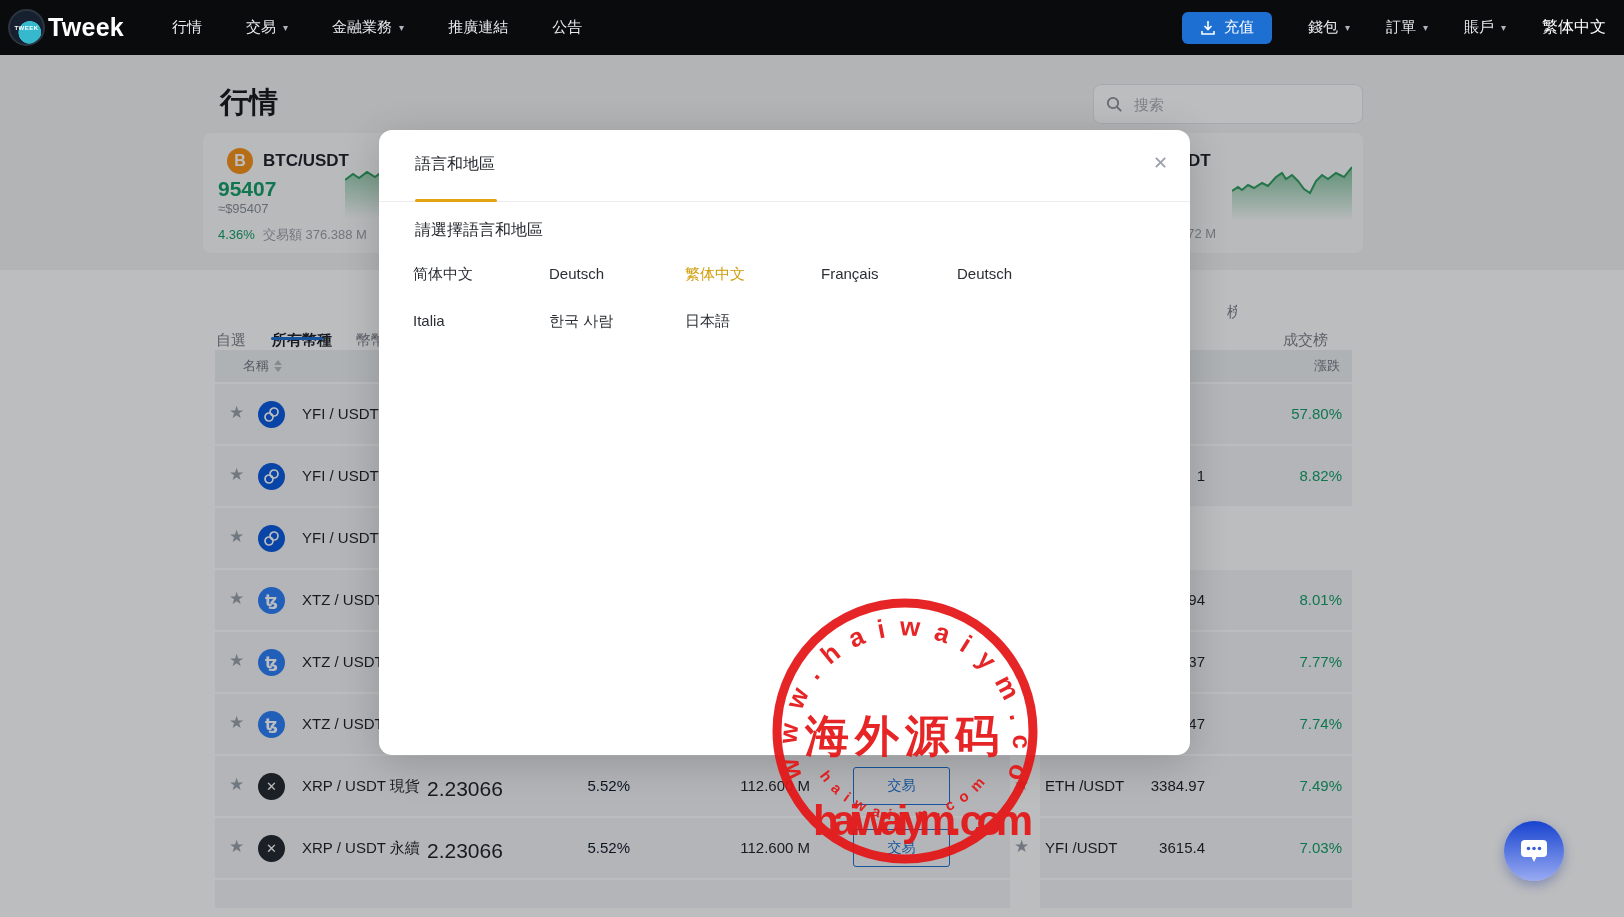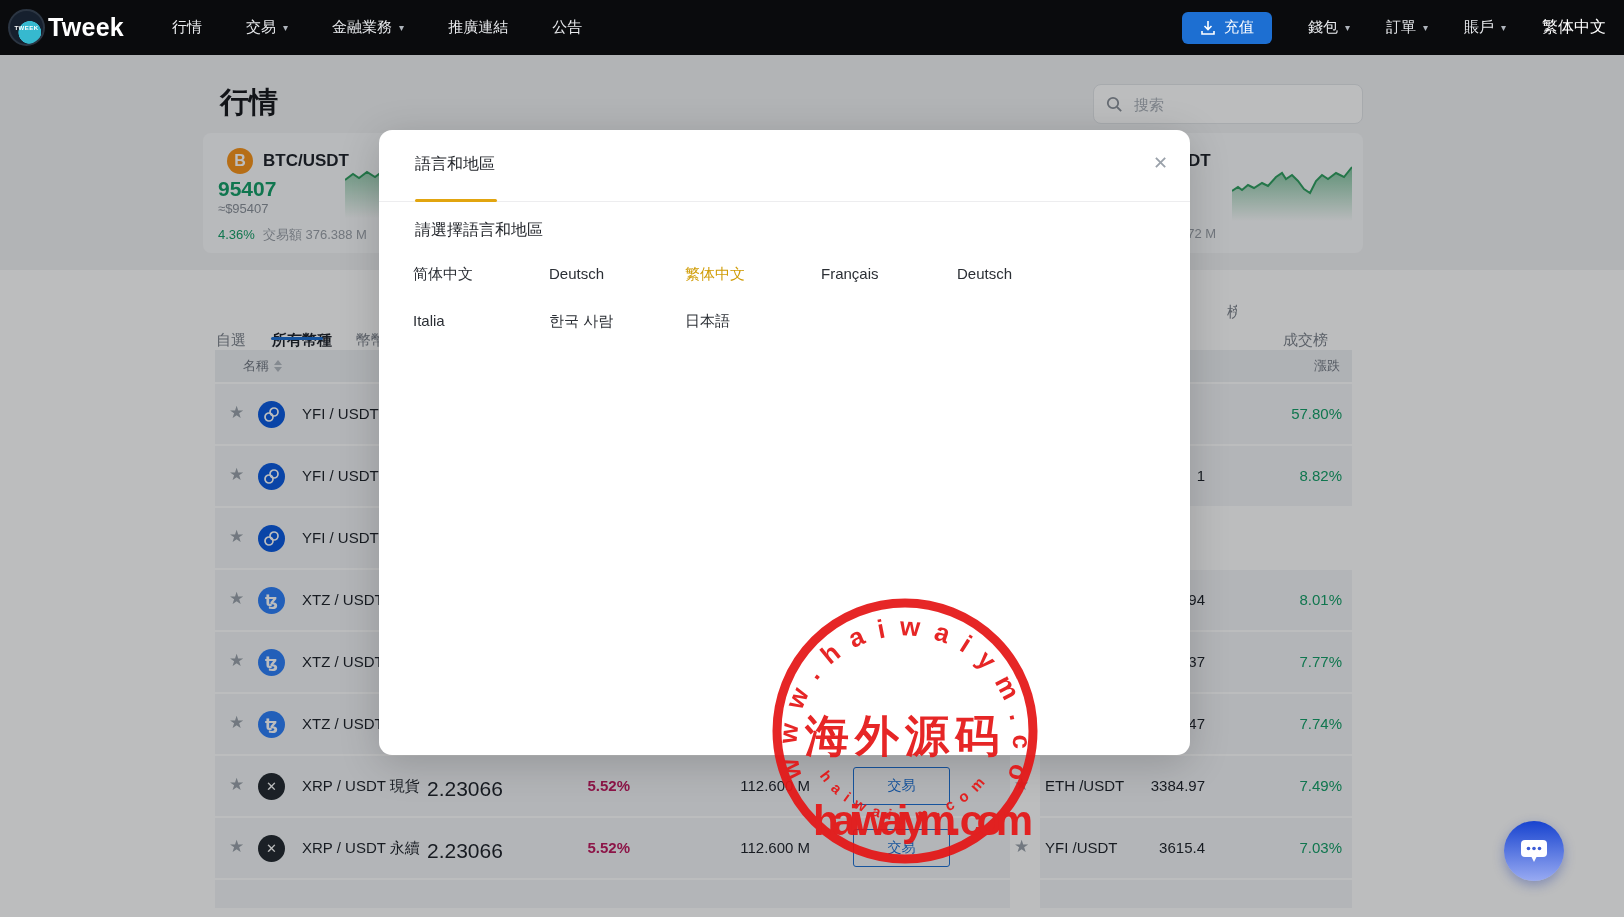--- a/index.html
+++ b/index.html
@@ -56,21 +56,21 @@
   
   .lrow{position:absolute;left:215px;width:795px;height:60px;background:#f3f5f7;}
   .rrow{position:absolute;left:1040px;width:312px;height:60px;background:#f3f5f7;}
   .star{position:absolute;left:14px;top:20px;font-size:17px;color:#9aa1aa;cursor:pointer;line-height:1;}
   .coin{position:absolute;left:43px;top:17px;width:27px;height:27px;border-radius:50%;display:flex;align-items:center;justify-content:center;color:#fff;}
   .coin-yfi{background:#0a5ae0;}
   .coin-xtz{background:#2d7ff9;font-size:15px;font-weight:bold;}
   .coin-xrp{background:#23292f;font-size:13px;font-weight:bold;}
   .rname{position:absolute;left:87px;top:21px;font-size:15px;color:#1d2129;white-space:nowrap;}
   .rprice{position:absolute;left:212px;top:21px;font-size:21px;color:#1d2129;}
-  .rchg{position:absolute;left:330px;width:85px;top:21px;font-size:15px;color:#be185d;text-align:right;font-weight:bold;}
+  .rchg{position:absolute;left:330px;width:85px;top:21px;font-size:15px;color:#0f172a;text-align:right;}
   .rvol{position:absolute;left:480px;width:115px;top:21px;font-size:15px;color:#1d2129;text-align:right;}
   .trade-btn{position:absolute;left:638px;top:11px;width:97px;height:38px;border:1px solid #1d6fd2;border-radius:3px;color:#1d6fd2;font-size:14px;display:flex;align-items:center;justify-content:center;cursor:pointer;background:transparent;}
   .rr-star{position:absolute;left:-26px;top:20px;font-size:17px;color:#9aa1aa;cursor:pointer;line-height:1;}
   .rr-name{position:absolute;left:5px;top:21px;font-size:15px;color:#1d2129;white-space:nowrap;}
   .rr-price{position:absolute;left:60px;width:105px;top:21px;font-size:15px;color:#1d2129;text-align:right;}
   .rr-chg{position:absolute;right:10px;top:21px;font-size:15px;color:#149e67;}
 
   
   .overlay{position:absolute;top:55px;left:0;width:1624px;height:862px;background:rgba(8,10,14,.27);z-index:40;}
   .modal{position:absolute;top:130px;left:379px;width:811px;height:625px;background:#fff;border-radius:13px;box-shadow:0 8px 40px rgba(0,0,0,.18);z-index:50;}

